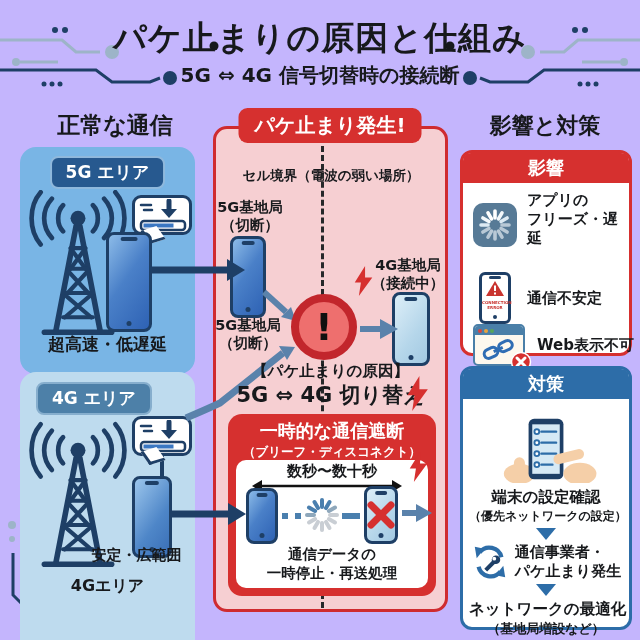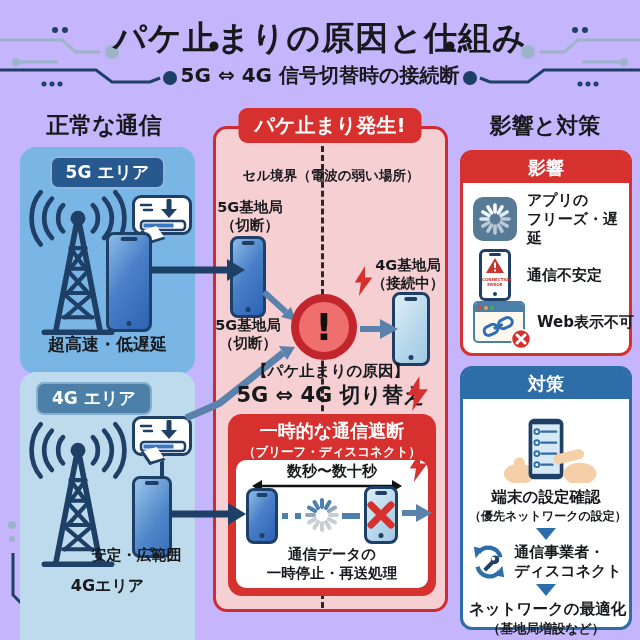--- a/index.html
+++ b/index.html
@@ -98,21 +98,21 @@
     <polyline points="137,18 137,105 122,120 88,122" fill="none" stroke="#1e3f66" stroke-width="3"></polyline>
     <circle cx="78" cy="122" r="5" fill="#1e3f66"></circle>
       <circle cx="66" cy="122" r="3" fill="#1e3f66"></circle>
       <circle cx="57" cy="122" r="3" fill="#1e3f66"></circle>
       <circle cx="48" cy="122" r="3" fill="#1e3f66"></circle>
   </svg>
 
   <div class="abs ctr b9 ink nw" style="left:0;right:0;top:16px;font-size:33px;letter-spacing:1px;">パケ止まりの原因と仕組み</div>
   <div class="abs ctr b9 ink nw" style="left:0;right:0;top:62px;font-size:20px;">5G ⇔ 4G 信号切替時の接続断</div>
 
-  <div class="abs ctr b9 ink nw" style="left:14px;top:110px;width:180px;font-size:23px;">正常な通信</div>
+  <div class="abs ctr b9 ink nw" style="left:25px;top:110px;width:180px;font-size:23px;">正常な通信</div>
 
   <div class="abs" style="left:20px;top:147px;width:175px;height:227px;background:#79b5e5;border-radius:16px;z-index:1;">
     <div class="pill" style="left:50%;transform:translateX(-50%);top:9px;background:#27598f;border:2px solid #8fb8dc;font-size:17px;">5G エリア</div>
     <svg class="abs" style="left:2px;top:43px;" width="112" height="150" viewBox="0 0 120 160">
         <use href="#tower"></use>
       </svg>
     <div class="bubble" style="left:112px;top:48px;width:60px;height:40px;">
       <svg width="54" height="34" viewBox="0 0 54 34" style="position:absolute;left:1px;top:1px;">
           <use href="#dlbubble"></use>
         </svg>
@@ -230,21 +230,21 @@
     <line x1="342" y1="516" x2="360" y2="516" stroke="#4a7fae" stroke-width="6"></line>
     <line x1="402" y1="513" x2="416" y2="513" stroke="#5a82ab" stroke-width="6"></line>
     <polygon points="416,504 432,513 416,522" fill="#5a82ab"></polygon>
   </svg>
 
   <div class="abs ctr b9 ink nw" style="left:452px;width:186px;top:111px;font-size:22px;">影響と対策</div>
 
   <div class="panel" style="left:460px;top:150px;width:172px;height:206px;border:3px solid #d6302f;z-index:1;">
     <div class="panel-header" style="background:#d6302f;">影響</div>
     <div style="padding:8px 8px 0 10px;">
-      <div class="row" style="margin-bottom:2px;">
+      <div class="row" style="margin-bottom:25px;align-items:flex-end;">
         <div style="width:44px;height:44px;background:#577a96;border-radius:10px;flex:none;display:flex;align-items:center;justify-content:center;">
           <svg width="36" height="36" viewBox="-18 -18 36 36" stroke-linecap="round" stroke-width="3.6">
             <line x1="7" y1="0" x2="14" y2="0" stroke="#b9c9d6"></line>
               <line x1="6.1" y1="3.5" x2="12.1" y2="7" stroke="#b9c9d6"></line>
             <line x1="3.5" y1="6.1" x2="7" y2="12.1" stroke="#b9c9d6"></line>
               <line x1="0" y1="7" x2="0" y2="14" stroke="#b9c9d6"></line>
             <line x1="-3.5" y1="6.1" x2="-7" y2="12.1" stroke="#b9c9d6"></line>
               <line x1="-6.1" y1="3.5" x2="-12.1" y2="7" stroke="#b9c9d6"></line>
             <line x1="-7" y1="0" x2="-14" y2="0" stroke="#ddeaf3"></line>
               <line x1="-6.1" y1="-3.5" x2="-12.1" y2="-7" stroke="#f3f8fb"></line>
@@ -329,21 +329,21 @@
         <svg width="38" height="38" viewBox="0 0 40 40" style="flex:none;">
           <path d="M32,15 A13,13 0 0 0 9,10" fill="none" stroke="#2d6da8" stroke-width="4.5"></path>
           <polygon points="4,4 14,6 6,16" fill="#2d6da8"></polygon>
           <path d="M8,25 A13,13 0 0 0 31,30" fill="none" stroke="#2d6da8" stroke-width="4.5"></path>
           <polygon points="36,36 26,34 34,24" fill="#2d6da8"></polygon>
           <path d="M14,27 l8,-8 a4.5,4.5 0 1 1 3,3 l-8,8 z" fill="#1e3f66"></path>
           <circle cx="24.5" cy="16.5" r="2" fill="#fff"></circle>
         </svg>
         <div class="b8 ink" style="margin-left:6px;font-size:15px;line-height:1.25;text-align:left;">
           <div>通信事業者・</div>
-          <div>ディスコネクト</div>
+          <div>パケ止まり発生</div>
         </div>
       </div>
       <div class="tri-down"></div>
       <div class="b8 ink nw" style="font-size:15.5px;">ネットワークの最適化</div>
       <div class="b8 ink nw" style="font-size:13px;">（基地局増設など）</div>
     </div>
   </div>
 
 </div>
 

